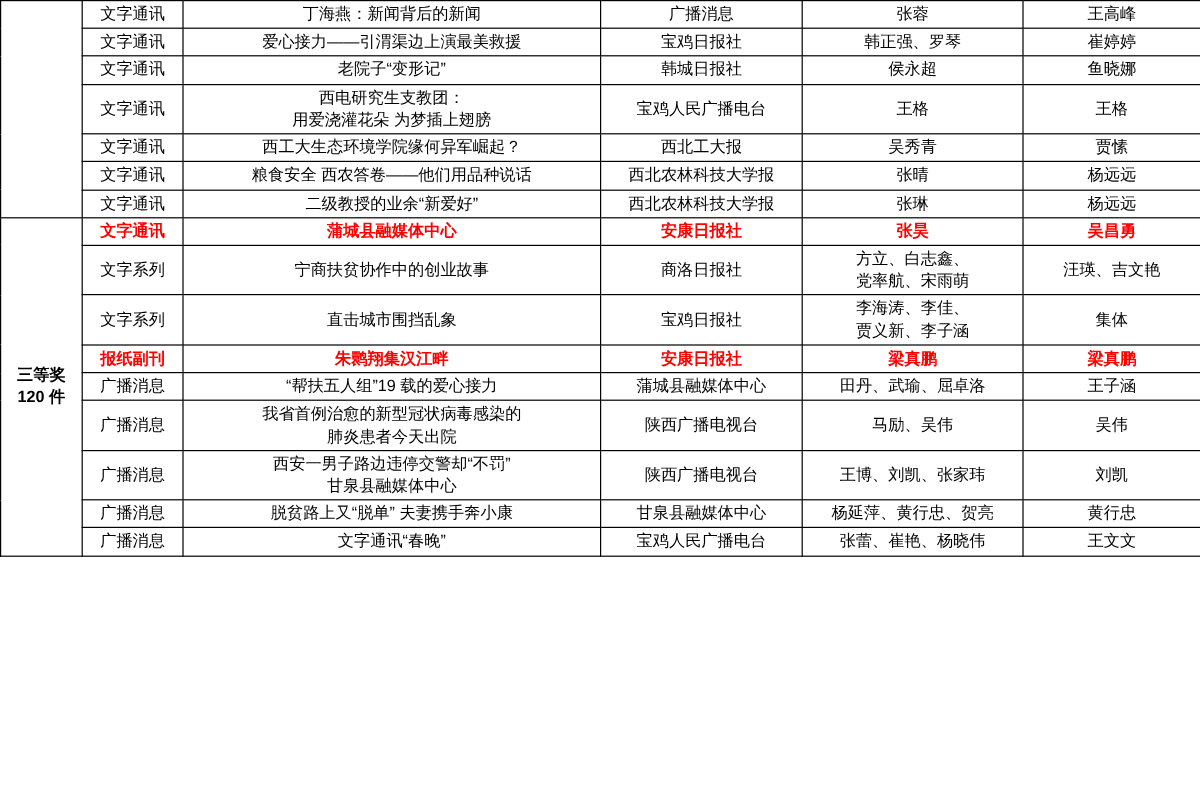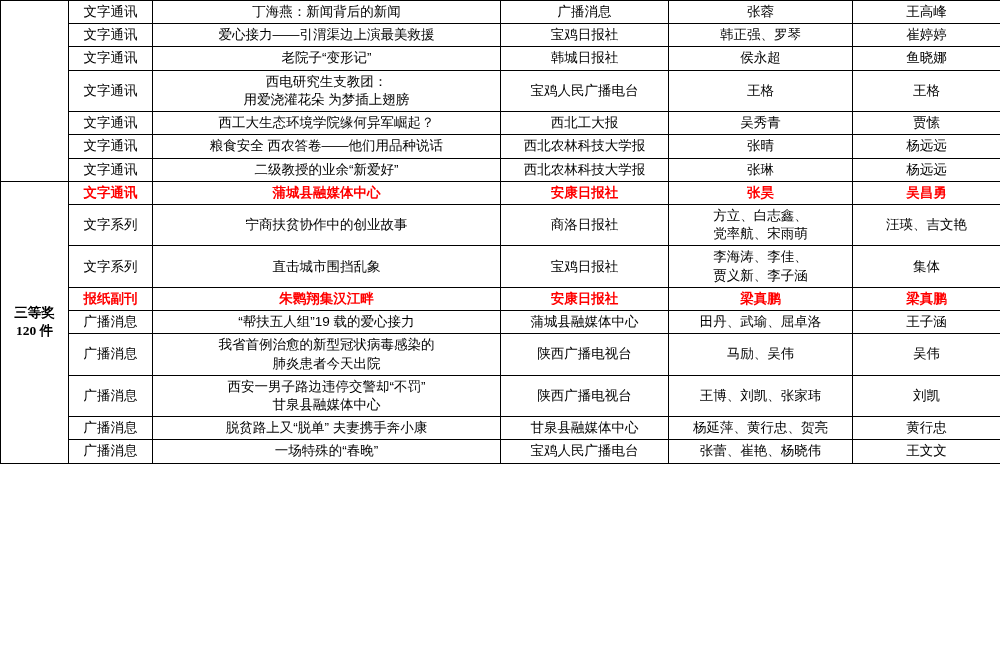--- a/index.html
+++ b/index.html
@@ -46,21 +46,20 @@
   
   td.rank-cell {
     font-weight: bold;
     font-size: 14px;
     line-height: 1.5;
     border-left: none;
     border-top: none;
     border-bottom: none;
     vertical-align: middle;
     padding: 0;
-    font-family: Liberation Serif, serif;
   }
   td.rank-cell .rank-inner {
     display: block;
   }
   td.rank-blank {
     border-left: none;
     border-top: none;
     border-bottom: none;
     border-right: 1px solid #000;
   }
@@ -196,20 +195,20 @@
         </tr>
         <tr>
           <td class="type-cell">广播消息</td>
           <td class="title-cell multiline">脱贫路上又“脱单” 夫妻携手奔小康</td>
           <td class="unit-cell">甘泉县融媒体中心</td>
           <td class="author-cell multiline">杨延萍、黄行忠、贺亮</td>
           <td class="editor-cell">黄行忠</td>
         </tr>
         <tr>
           <td class="type-cell">广播消息</td>
-          <td class="title-cell multiline">一场特殊的“春晚”</td>
+          <td class="title-cell multiline">文字通讯“春晚”</td>
           <td class="unit-cell">宝鸡人民广播电台</td>
           <td class="author-cell multiline">张蕾、崔艳、杨晓伟</td>
           <td class="editor-cell">王文文</td>
         </tr>
       </tbody>
   </table>
 </div>
 
 </body></html>

